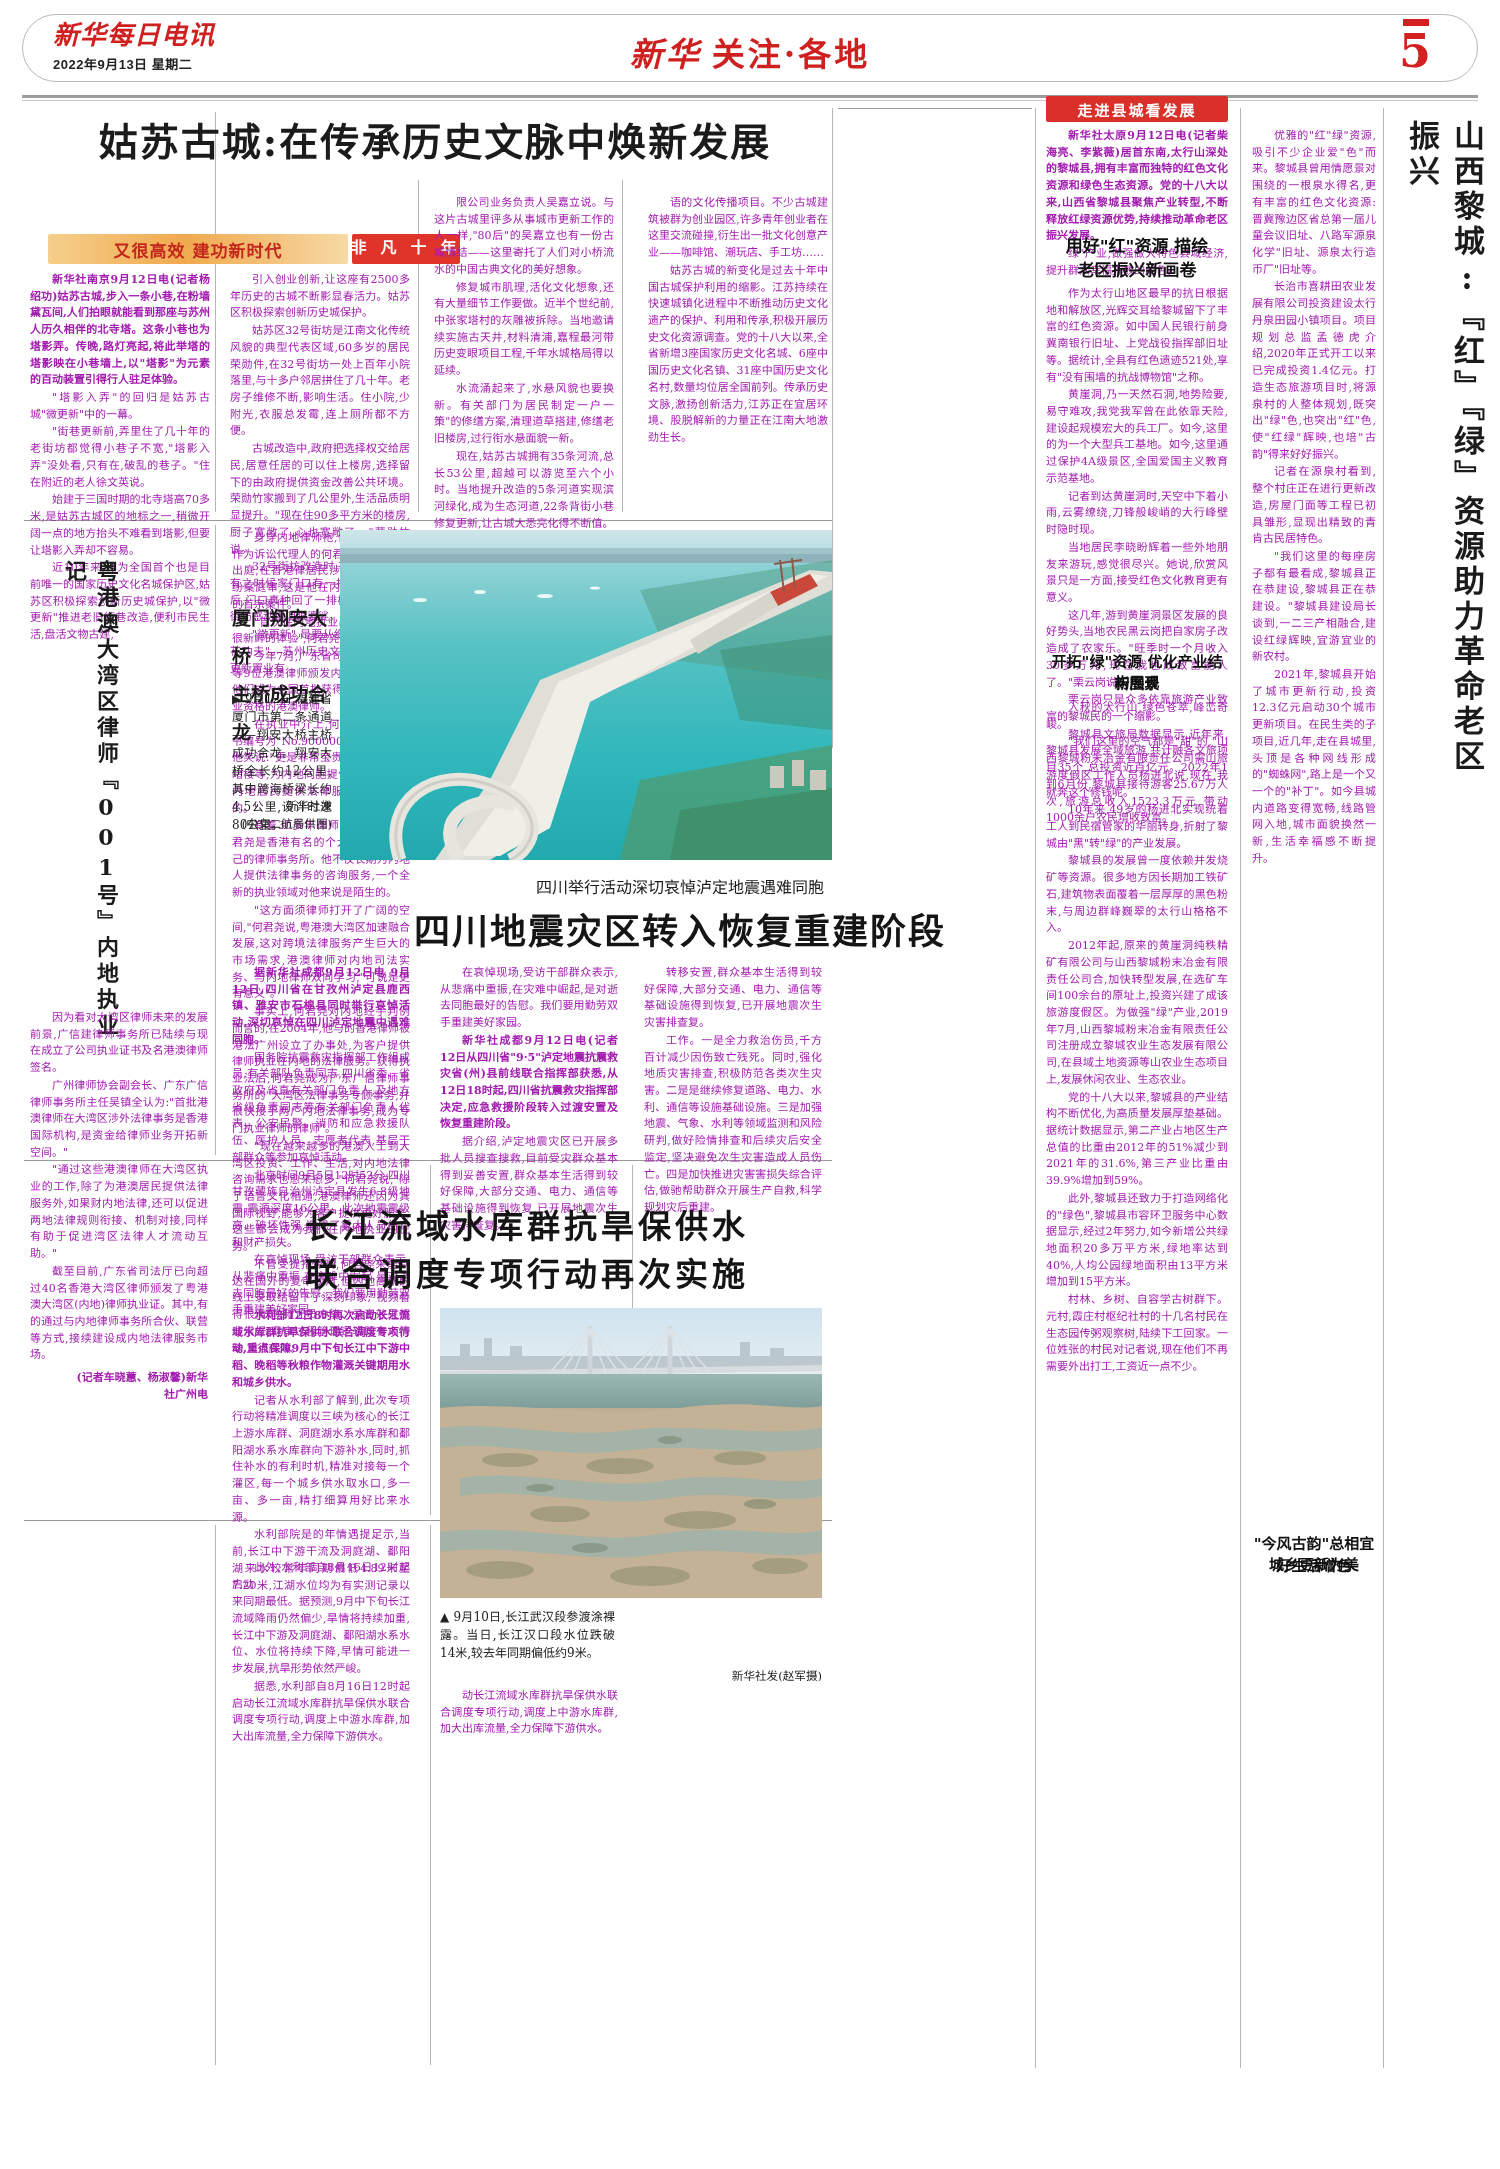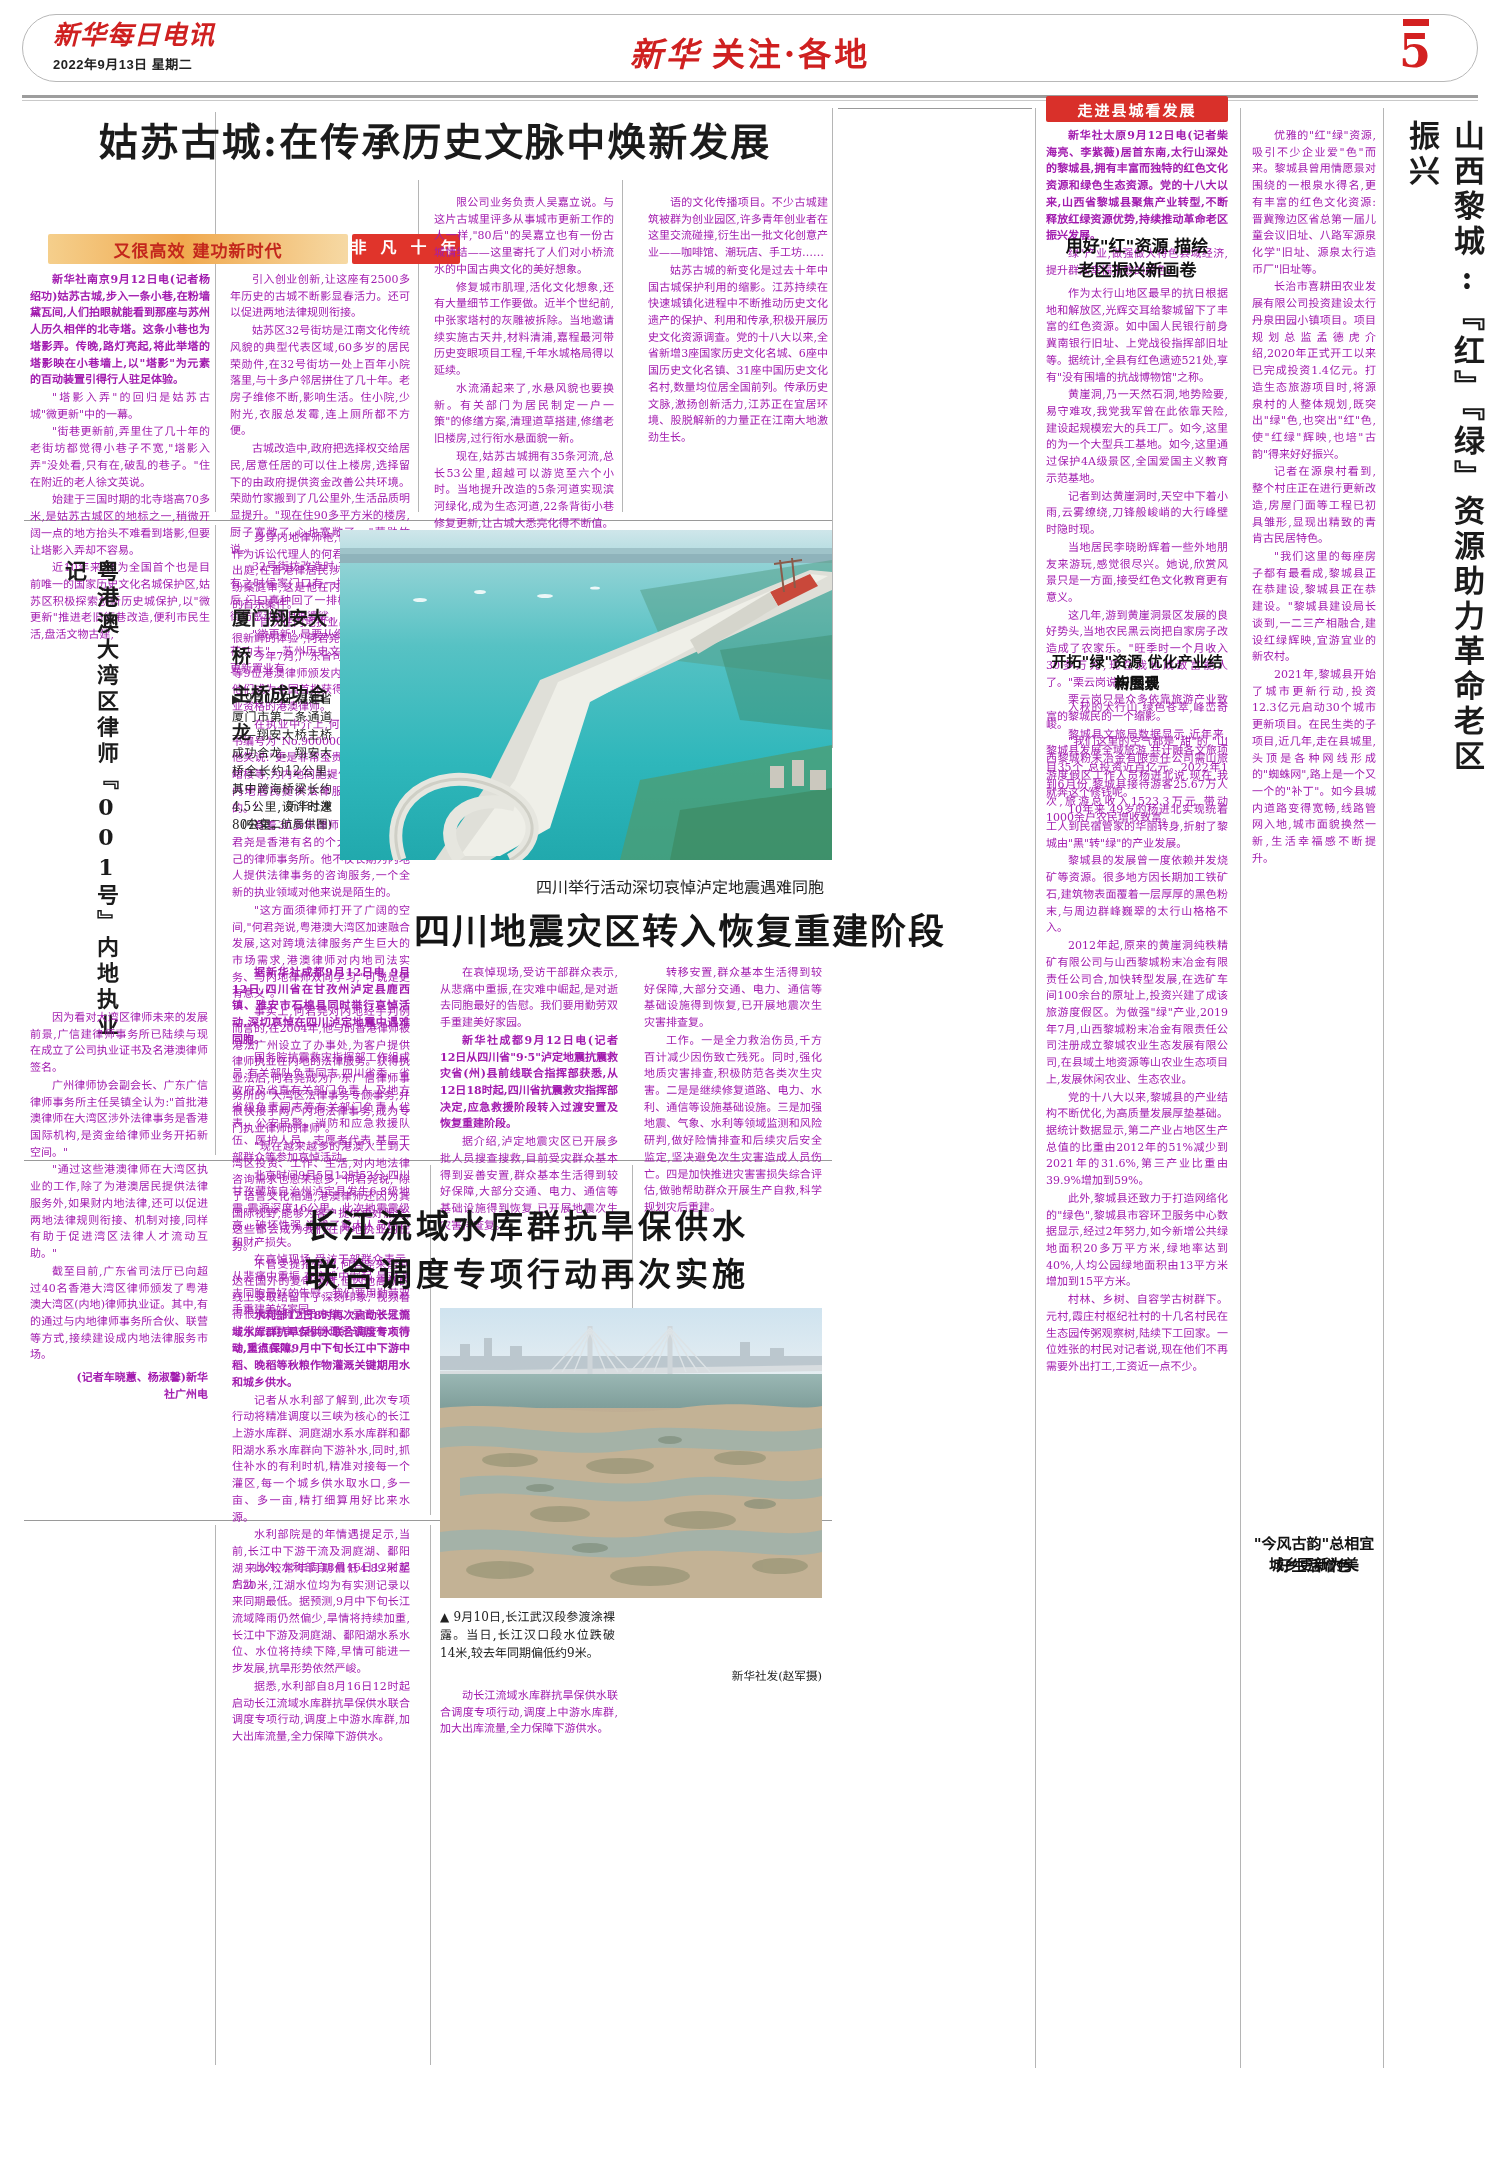--- a/index.html
+++ b/index.html
@@ -168,21 +168,21 @@
 
   <div class="col body" style="left:30px;top:272px;width:180px;">
     <p class="lead">新华社南京9月12日电(记者杨绍功)姑苏古城,步入一条小巷,在粉墙黛瓦间,人们拍眼就能看到那座与苏州人历久相伴的北寺塔。这条小巷也为塔影弄。传晚,路灯亮起,将此举塔的塔影映在小巷墙上,以"塔影"为元素的百动装置引得行人驻足体验。</p>
     <p>"塔影入弄"的回归是姑苏古城"微更新"中的一幕。</p>
     <p>"街巷更新前,弄里住了几十年的老街坊都觉得小巷子不宽,"塔影入弄"没处看,只有在,破乱的巷子。"住在附近的老人徐文英说。</p>
     <p>始建于三国时期的北寺塔高70多米,是姑苏古城区的地标之一,稍微开阔一点的地方抬头不难看到塔影,但要让塔影入弄却不容易。</p>
     <p>近10年来,作为全国首个也是目前唯一的国家历史文化名城保护区,姑苏区积极探索创新历史城保护,以"微更新"推进老旧街巷改造,便利市民生活,盘活文物古建,</p>
   </div>
 
   <div class="col body" style="left:230px;top:272px;width:180px;">
-    <p>引入创业创新,让这座有2500多年历史的古城不断影显春活力。还可以促进两地法律规则衔接。</p>
+    <p>引入创业创新,让这座有2500多年历史的古城不断影显春活力。姑苏区积极探索创新历史城保护。</p>
     <p>姑苏区32号街坊是江南文化传统风貌的典型代表区域,60多岁的居民荣勋件,在32号街坊一处上百年小院落里,与十多户邻居拼住了几十年。老房子维修不断,影响生活。住小院,少附光,衣服总发霉,连上厕所都不方便。</p>
     <p>古城改造中,政府把选择权交给居民,居意任居的可以住上楼房,选择留下的由政府提供资金改善公共环境。荣勋竹家搬到了几公里外,生活品质明显提升。"现在住90多平方米的楼房,厨子宽敞了,心也宽敞了。"荣勋竹说。</p>
     <p>32号街坊改造时,有老街坊提对,有之时候家门口有一排楼花树,改造后,门口真种回了一排楼花树,一些老街坊感动得泪眼婆娑。</p>
     <p>"微更新",是要从细节出发,下"绣花功夫"。苏州历史文化名城保护与更新置业有</p>
   </div>
 
   <div class="col body" style="left:434px;top:195px;width:180px;">
     <p>限公司业务负责人吴嘉立说。与这片古城里评多从事城市更新工作的人一样,"80后"的吴嘉立也有一份古城情结——这里寄托了人们对小桥流水的中国古典文化的美好想象。</p>
     <p>修复城市肌理,活化文化想象,还有大量细节工作要做。近半个世纪前,中张家塔村的灰雕被拆除。当地邀请续实施古天井,材料清浦,嘉程最河带历史变眼项目工程,千年水城格局得以延续。</p>
     <p>水流涌起来了,水悬风貌也要换新。有关部门为居民制定一户一策"的修缮方案,清理道草搭建,修缮老旧楼房,过行衔水悬面貌一新。</p>

